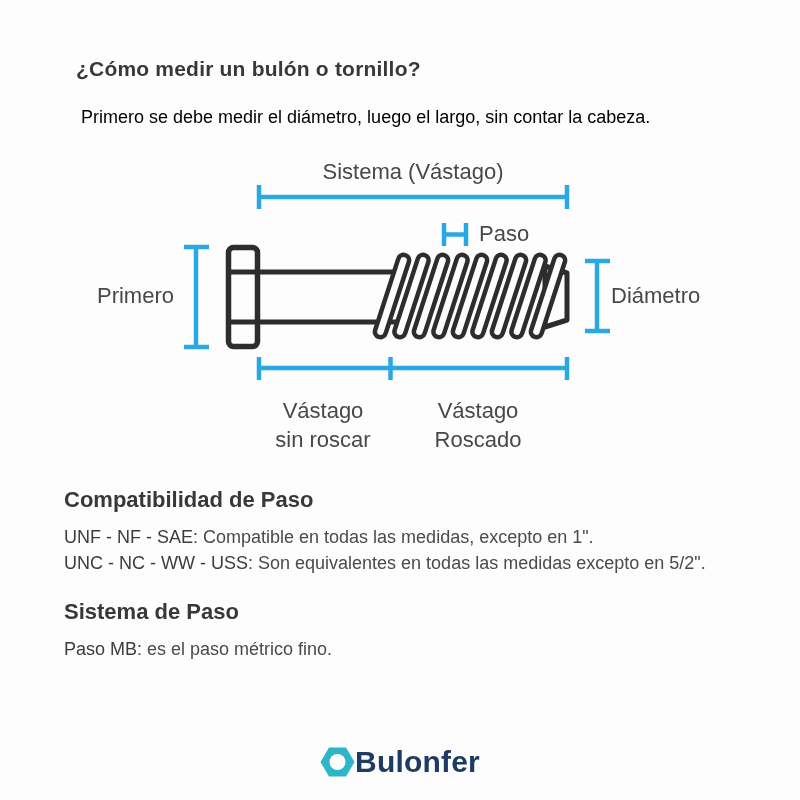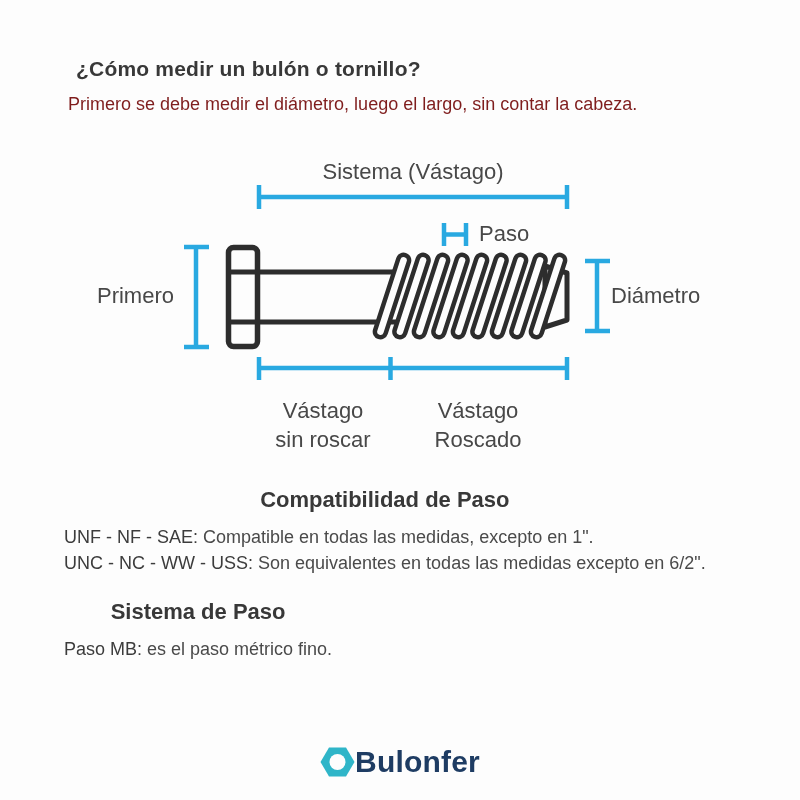--- a/index.html
+++ b/index.html
@@ -10,33 +10,33 @@
     color:#4D4D4D;
     position:relative;
     overflow:hidden;
   }
   .page{position:absolute;inset:0;}
   .page-title{
     position:absolute;left:64px;top:45px;margin:12px;
     font-size:21px;font-weight:700;color:#383838;letter-spacing:.2px;
   }
   .page-subtitle{
-    position:absolute;left:64px;top:90px;margin:4px;
-    font-size:18px;color:#7f1d1d;
+    position:absolute;left:64px;top:90px;margin:17px;
+    font-size:18px;color:#000000;
   }
   .diagram-svg{position:absolute;left:0;top:150px;}
   .dlabel{
     position:absolute;font-size:22px;color:#484848;line-height:26px;
     white-space:nowrap;
   }
   .dlabel.center{text-align:center;white-space:normal;}
   .dlabel.right{text-align:right;}
   .two-line span{display:block;line-height:29px;}
   .section{position:absolute;left:64px;}
-  .section h2{margin:0 0 11px 0;font-size:22px;font-weight:700;color:#383838;text-align:center;}
+  .section h2{margin:0 0 11px 0;font-size:22px;font-weight:700;color:#383838;}
   .section p{margin:0;font-size:18px;line-height:26px;color:#4A4A4A;}
   .section p b{font-weight:400;color:#3C3C3C;}
   #section-compat{top:487px;}
   #section-sistema{top:599px;}
   .footer{
     position:absolute;left:0;top:745px;width:800px;
     display:flex;justify-content:center;align-items:center;
   }
   .brand-word{font-size:30px;font-weight:700;color:#1E3C63;letter-spacing:.2px;}
 </style>
@@ -108,21 +108,21 @@
     <span>sin roscar</span>
   </div>
   <div class="dlabel center two-line" style="left:393px;top:396px;width:170px;">
     <span>Vástago</span>
     <span>Roscado</span>
   </div>
 
   <div class="section" id="section-compat">
     <h2>Compatibilidad de Paso</h2>
     <p><b>UNF - NF - SAE:</b><span> Compatible en todas las medidas, excepto en 1".</span></p>
-    <p><b>UNC - NC - WW - USS:</b><span> Son equivalentes en todas las medidas excepto en 6/2".</span></p>
+    <p><b>UNC - NC - WW - USS:</b><span> Son equivalentes en todas las medidas excepto en 5/2".</span></p>
   </div>
 
   <div class="section" id="section-sistema">
     <h2>Sistema de Paso</h2>
     <p><b>Paso MB:</b><span> es el paso métrico fino.</span></p>
   </div>
 
   <div class="footer">
     <svg width="35" height="34" viewBox="0 0 35 34">
       <polygon points="34.5,17 26,2.5 9,2.5 0.5,17 9,31.5 26,31.5" fill="#2FB5C8"></polygon>

